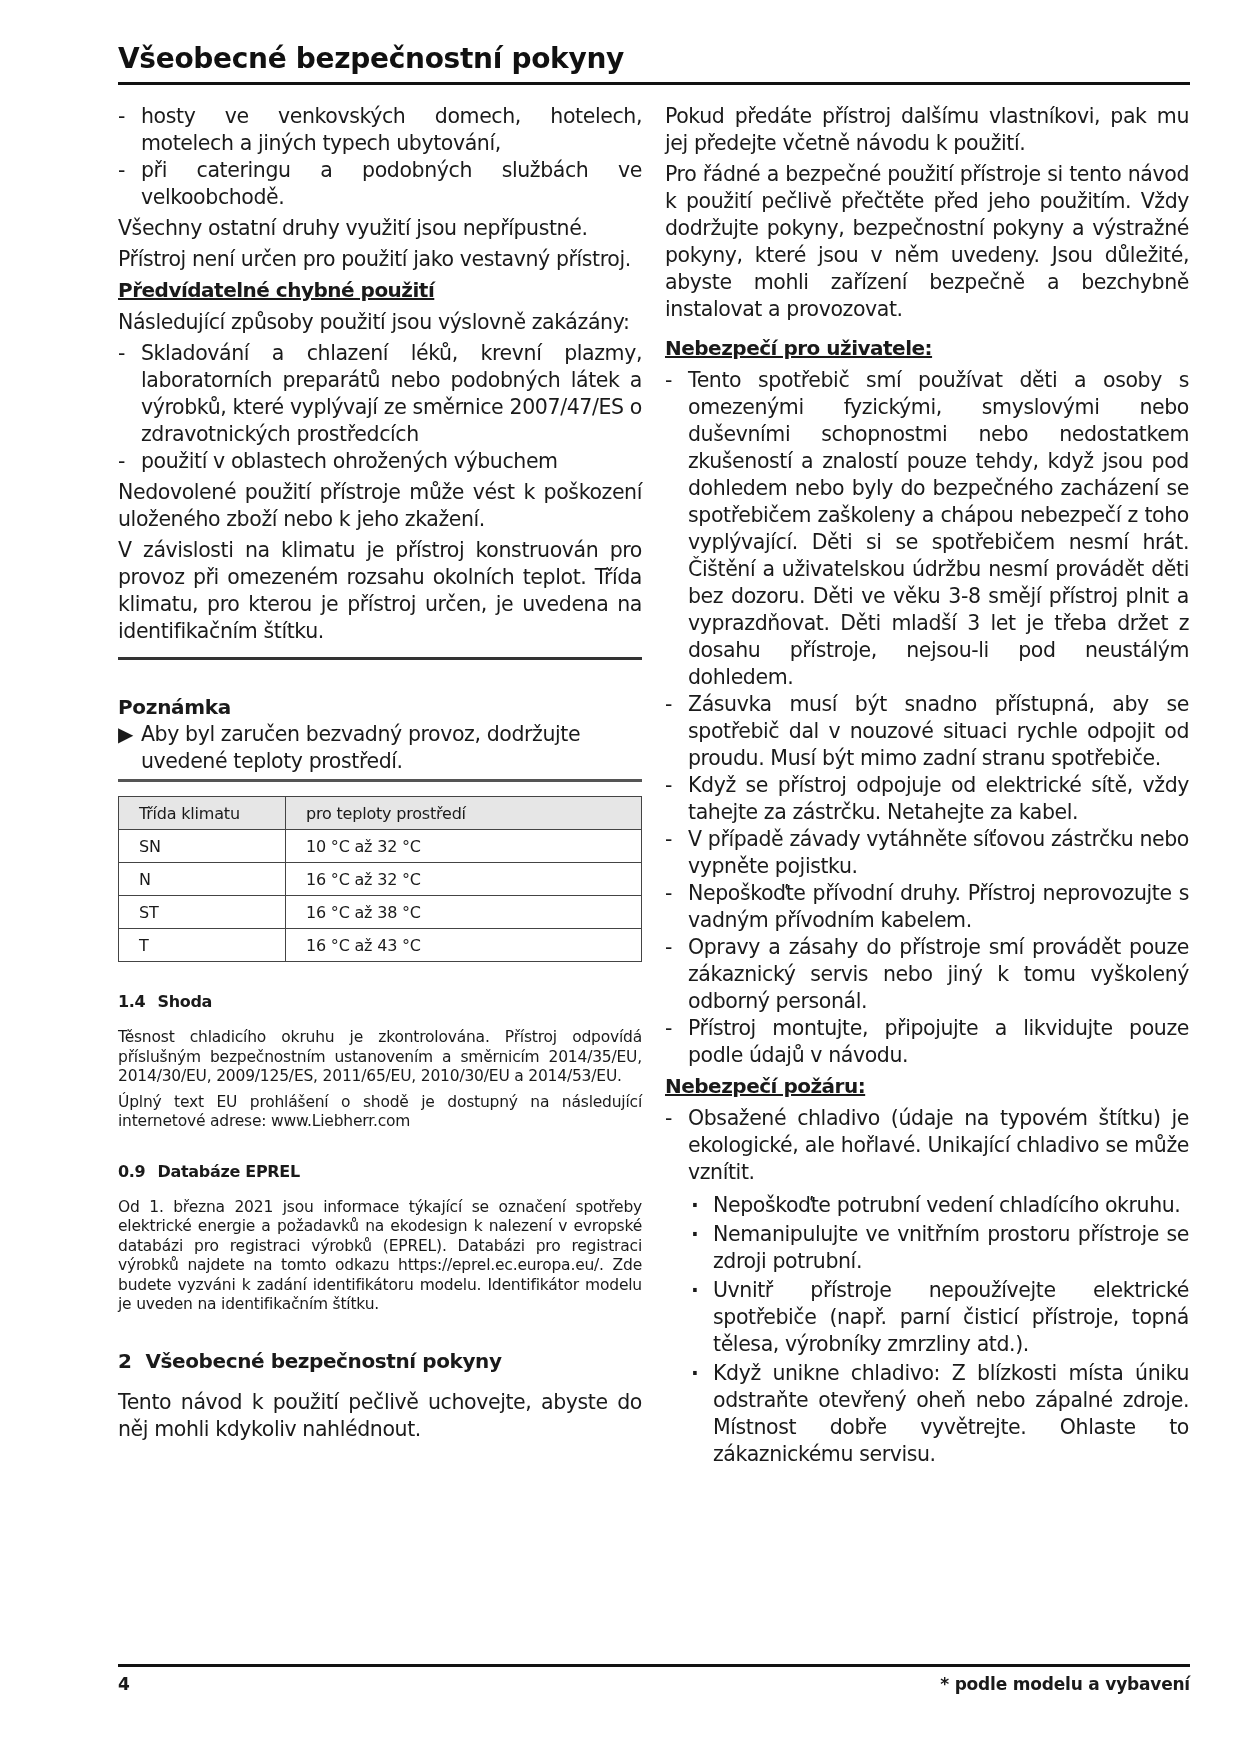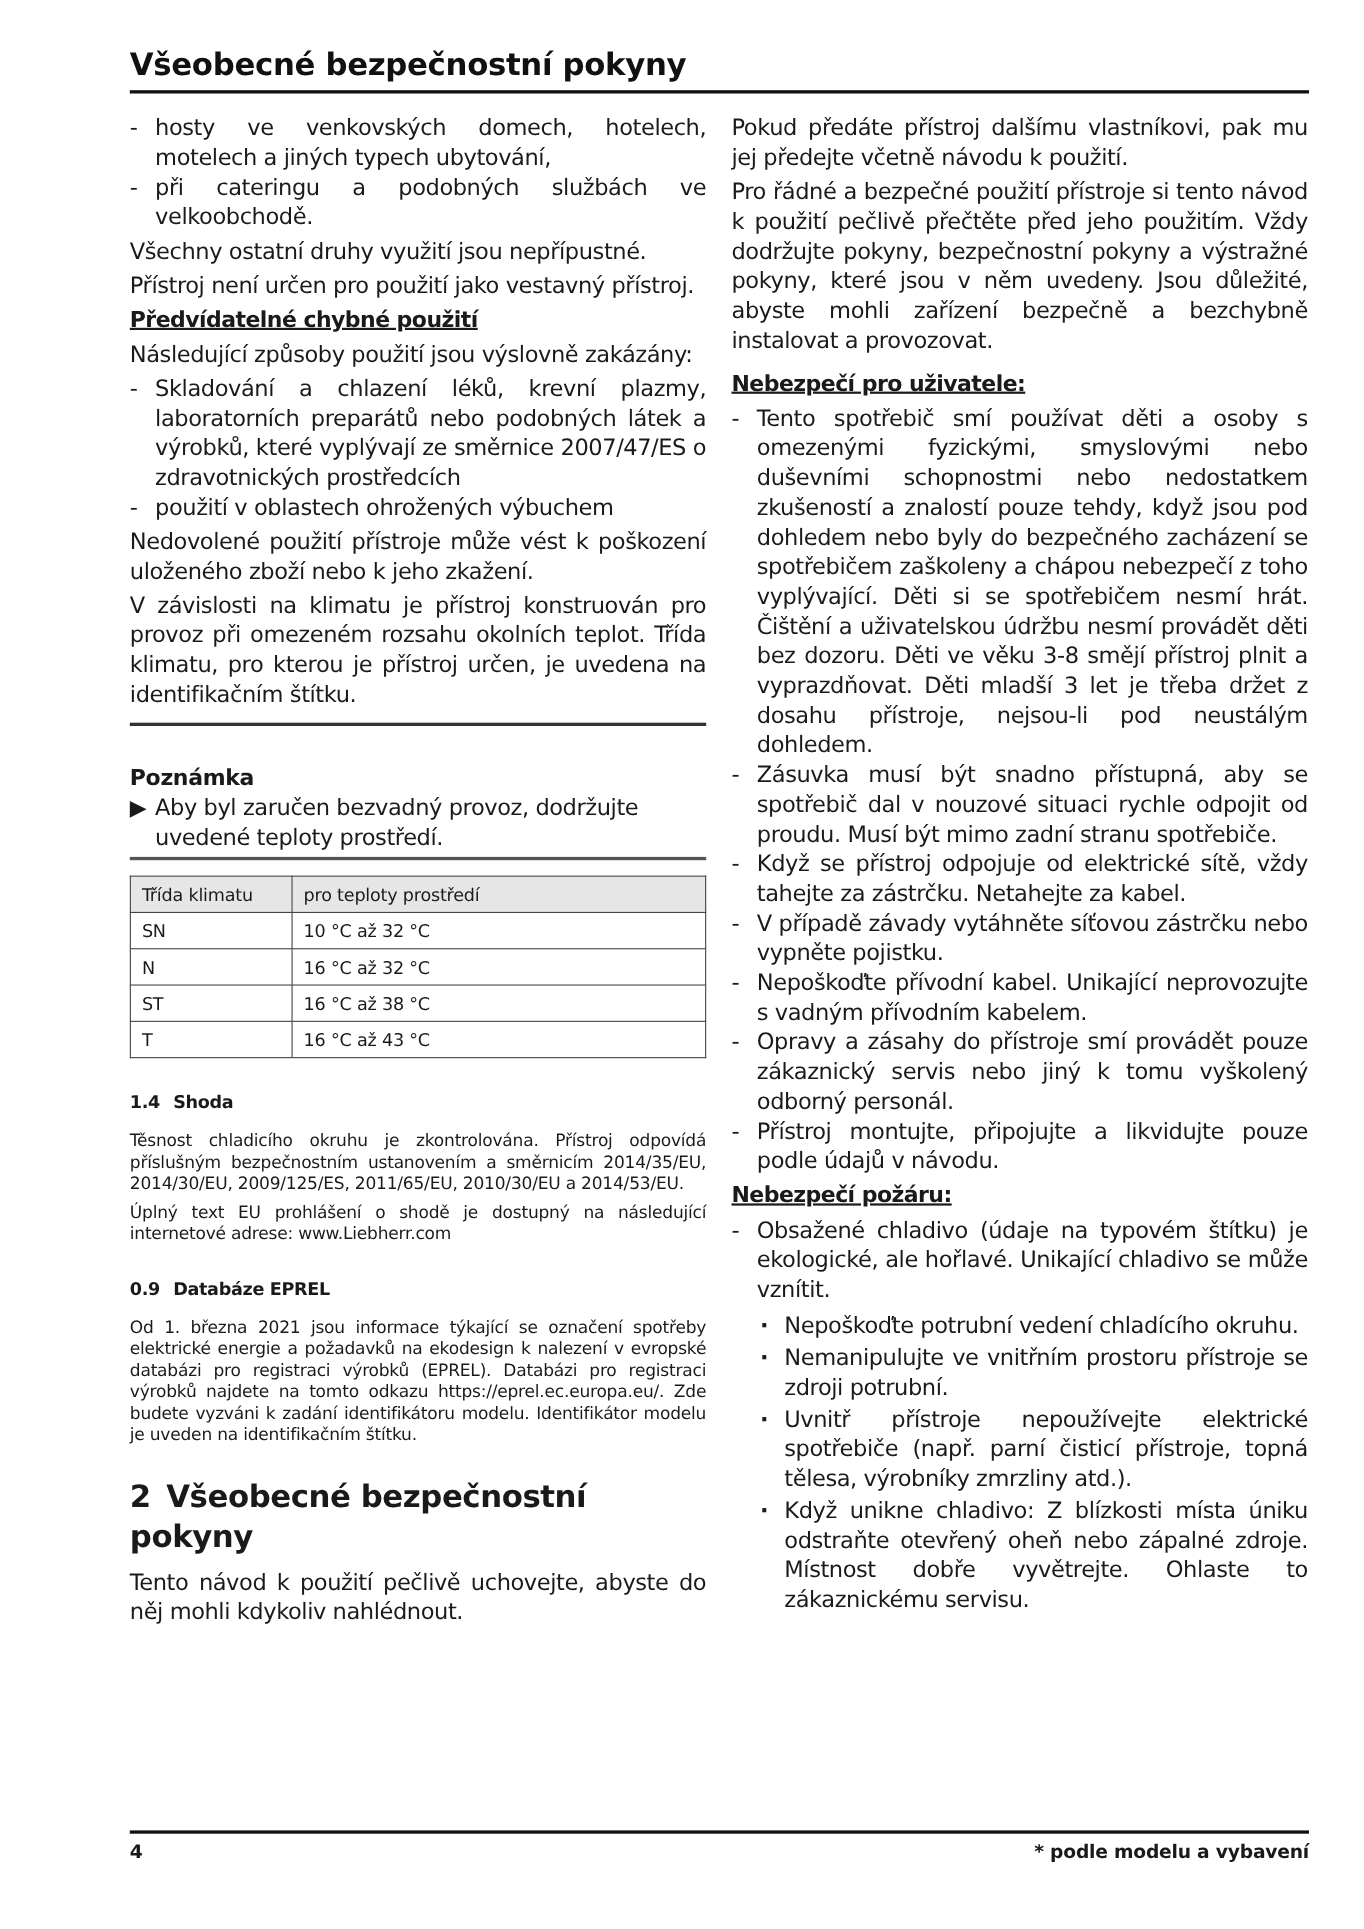--- a/index.html
+++ b/index.html
@@ -40,34 +40,34 @@
     }
     .note-title { font-weight: bold; font-size: 20px; letter-spacing: -0.3px; margin-top: 28px; }
     .note-item { position: relative; padding-left: 23px; }
     .note-item .arrow { position: absolute; left: 0; top: 0; font-size: 20px; }
 
     table.climate {
       border-collapse: collapse; width: 524px; margin-top: 14px;
       font-size: 16px; letter-spacing: -0.2px;
     }
     table.climate th, table.climate td {
-      border: 1px solid #444; padding: 0 10px; height: 32px; text-align: left; font-weight: normal;
+      border: 1px solid #444; padding: 0 20px; height: 32px; text-align: left; font-weight: normal;
     }
     table.climate th { background: #e6e6e6; }
     table.climate .c1 { width: 126px; }
 
     h2.sec {
       font-weight: bold; font-size: 16px; margin: 24px 0 10px 0; letter-spacing: -0.3px; line-height: 32px;
     }
     h2.sec .num { margin-right: 12px; }
     .small {
       font-size: 15.5px; line-height: 19.5px; letter-spacing: -0.2px; margin-bottom: 6px;
     }
     h1.chap {
-      font-weight: bold; font-size: 28px; margin: 28px 0 10px 0; letter-spacing: -0.4px; line-height: 36px;
+      font-weight: bold; font-size: 20px; margin: 28px 0 10px 0; letter-spacing: -0.4px; line-height: 36px;
     }
     h1.chap .num { margin-right: 14px; }
 
     .footer-rule { position: absolute; left: 118px; top: 1664px; width: 1072px; height: 3px; background: #111; }
     .page-number { position: absolute; left: 118px; top: 1674px; font-weight: bold; font-size: 17px; }
     .footnote { position: absolute; right: 50px; top: 1674px; font-weight: bold; font-size: 17px; letter-spacing: -0.2px; }
   </style>
 </head>
 <body>
 
@@ -149,21 +149,21 @@
 <section class="col col-right">
   <p>Pokud předáte přístroj dalšímu vlastníkovi, pak mu jej předejte včetně návodu k použití.</p>
   <p>Pro řádné a bezpečné použití přístroje si tento návod k použití pečlivě přečtěte před jeho použitím. Vždy dodržujte pokyny, bezpečnostní pokyny a výstražné pokyny, které jsou v něm uvedeny. Jsou důležité, abyste mohli zařízení bezpečně a bezchybně instalovat a provozovat.</p>
 
   <div class="bold-head" style="margin-top:12px">Nebezpečí pro uživatele:</div>
   <ul class="dash">
     <li><span class="mark">-</span><span>Tento spotřebič smí používat děti a osoby s omezenými fyzickými, smyslovými nebo duševními schopnostmi nebo nedostatkem zkušeností a znalostí pouze tehdy, když jsou pod dohledem nebo byly do bezpečného zacházení se spotřebičem zaškoleny a chápou nebezpečí z toho vyplývající. Děti si se spotřebičem nesmí hrát. Čištění a uživatelskou údržbu nesmí provádět děti bez dozoru. Děti ve věku 3-8 smějí přístroj plnit a vyprazdňovat. Děti mladší 3 let je třeba držet z dosahu přístroje, nejsou-li pod neustálým dohledem.</span></li>
     <li><span class="mark">-</span><span>Zásuvka musí být snadno přístupná, aby se spotřebič dal v nouzové situaci rychle odpojit od proudu. Musí být mimo zadní stranu spotřebiče.</span></li>
     <li><span class="mark">-</span><span>Když se přístroj odpojuje od elektrické sítě, vždy tahejte za zástrčku. Netahejte za kabel.</span></li>
     <li><span class="mark">-</span><span>V případě závady vytáhněte síťovou zástrčku nebo vypněte pojistku.</span></li>
-    <li><span class="mark">-</span><span>Nepoškoďte přívodní kabel. Unikající neprovozujte s vadným přívodním kabelem.</span></li>
+    <li><span class="mark">-</span><span>Nepoškoďte přívodní druhy. Přístroj neprovozujte s vadným přívodním kabelem.</span></li>
     <li><span class="mark">-</span><span>Opravy a zásahy do přístroje smí provádět pouze zákaznický servis nebo jiný k tomu vyškolený odborný personál.</span></li>
     <li><span class="mark">-</span><span>Přístroj montujte, připojujte a likvidujte pouze podle údajů v návodu.</span></li>
   </ul>
 
   <div class="bold-head">Nebezpečí požáru:</div>
   <ul class="dash">
     <li><span class="mark">-</span><span>Obsažené chladivo (údaje na typovém štítku) je ekologické, ale hořlavé. Unikající chladivo se může vznítit.</span></li>
   </ul>
   <ul class="dot">
     <li><span class="mark">·</span><span>Nepoškoďte potrubní vedení chladícího okruhu.</span></li>

